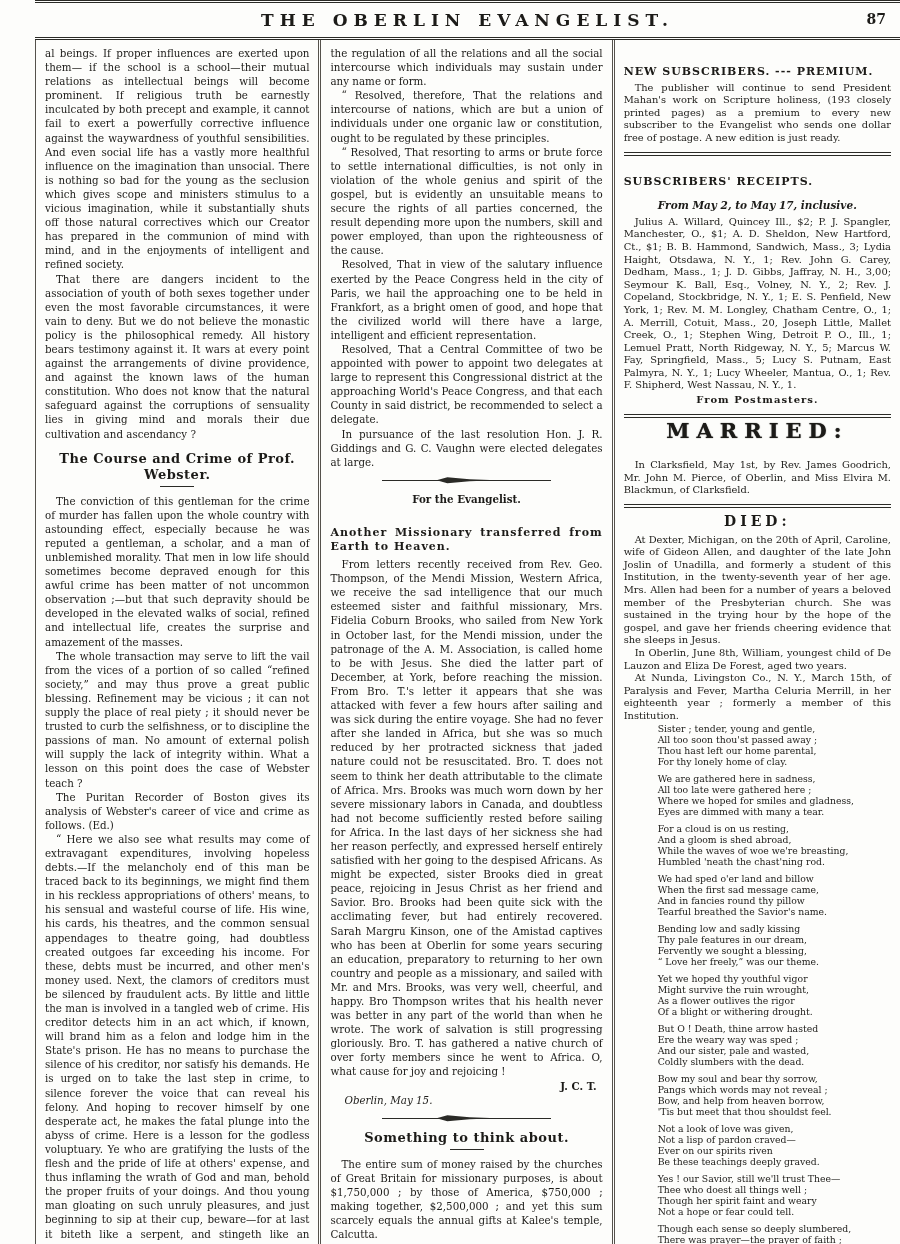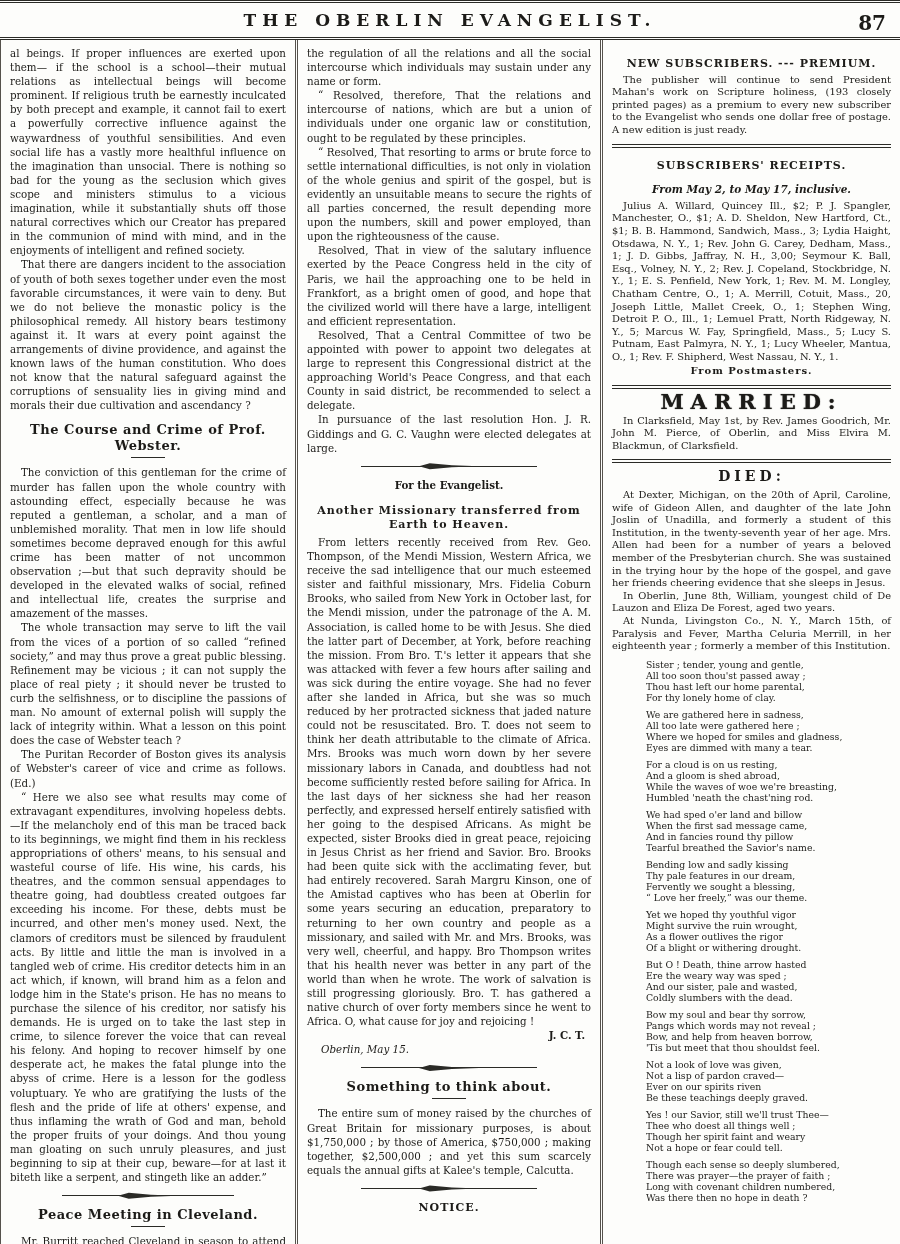--- a/index.html
+++ b/index.html
@@ -5,86 +5,87 @@
   html,body{margin:0;padding:0;background:#e8e6e0;}
   .page{
     position:relative;
     width:900px;height:1244px;
     margin:0 auto;
     background:#fdfdfb;
     color:#1c1b18;
     font-family:"DejaVu Serif","Liberation Serif",serif;
     overflow:hidden;
     box-sizing:border-box;
+    padding-left:35px;
   }
   .masthead{
     position:relative;
     height:40px;
     border-top:3px double #2a2a26;
     border-bottom:3px double #2a2a26;
     box-sizing:border-box;
   }
   .masthead-title{
     position:absolute;left:0;right:0;top:7px;
     text-align:center;
     font-weight:bold;
     font-size:17px;
     letter-spacing:6px;
   }
   .page-number{
     position:absolute;right:14px;top:8px;
-    font-weight:bold;font-size:20px;
+    font-weight:bold;font-size:14px;
   }
   .columns{display:flex;height:1204px;}
   .col{
     box-sizing:border-box;
     padding:6px 9px 0 9px;
     overflow:hidden;
     font-size:10.3px;
     line-height:14.1px;
     text-align:justify;
   }
   .col1{width:295px;border-left:1px solid #55524c;}
   .col2{width:305px;border-left:3px double #55524c;}
   .col3{width:300px;border-left:3px double #55524c;}
   p{margin:0;text-indent:11px;}
   p.noindent{text-indent:0;}
   .head-serif{
     text-align:center;font-weight:bold;font-size:13px;
     letter-spacing:.5px;margin:10px 0 1px;text-indent:0;line-height:16px;
   }
   .head-small-bold{
-    text-align:center;font-weight:bold;font-size:11px;
-    letter-spacing:1px;margin:12px 0 3px;text-indent:0;
+    font-weight:bold;font-size:11px;
+    letter-spacing:1px;margin:20px 0 3px;text-indent:0;
   }
   .hr-short{width:34px;border-top:1px solid #2a2a26;margin:3px auto 7px;}
   .divider{position:relative;width:62%;height:1px;background:#2a2a26;margin:11px auto;}
   .divider::after{
     content:"";position:absolute;left:50%;top:-3px;margin-left:-30px;
     width:60px;height:7px;background:#2a2a26;
     clip-path:polygon(0 50%,18% 8%,55% 35%,100% 50%,55% 65%,18% 92%);
   }
   .sig-row{text-align:right;font-weight:bold;margin:0 6px 0 0;}
   .dateline{font-style:italic;text-indent:14px;}
   .for-evangelist{text-align:center;font-weight:bold;margin:2px 0 6px;text-indent:0;}
   .rule-dbl{border-top:4px double #2a2a26;margin:7px 0;}
   .small-text{font-size:9.9px;line-height:12.6px;}
   .receipts-sub{text-align:center;font-weight:bold;font-style:italic;font-size:10.5px;margin:11px 0 4px;text-indent:0;}
   .postmasters-head{text-align:center;font-weight:bold;font-size:10px;letter-spacing:1px;margin:2px 0 1px;text-indent:0;}
   .ornate{
     text-align:center;font-weight:bold;font-size:21px;letter-spacing:7px;
-    margin:4px 0 6px;text-indent:0;
+    margin:4px 0 22px;text-indent:0;
     text-shadow:0 0 1px #2a2a26;
   }
   .died-head{
     text-align:center;font-weight:bold;font-size:14px;letter-spacing:4px;
     margin:2px 0 6px;text-indent:0;
   }
   .poem{padding-left:34px;font-size:9.3px;line-height:11px;text-align:left;}
-  .stanza{white-space:pre-line;margin:6px 0 6px;text-indent:0;}
+  .stanza{white-space:pre-line;margin:0 0 6px;text-indent:0;}
 </style>
 </head>
 <body>
 
 <div class="page">
 
   <div class="masthead">
     <div class="masthead-title">THE OBERLIN EVANGELIST.</div>
     <div class="page-number">87</div>
   </div>

